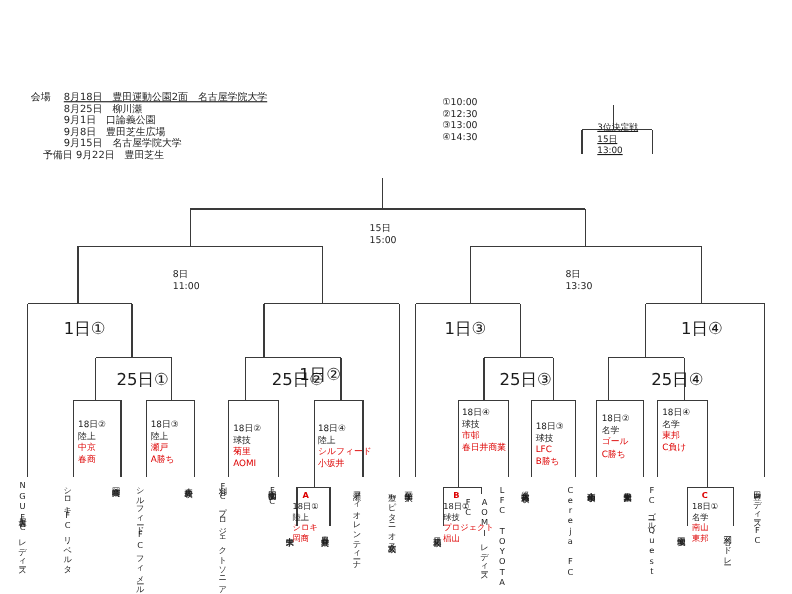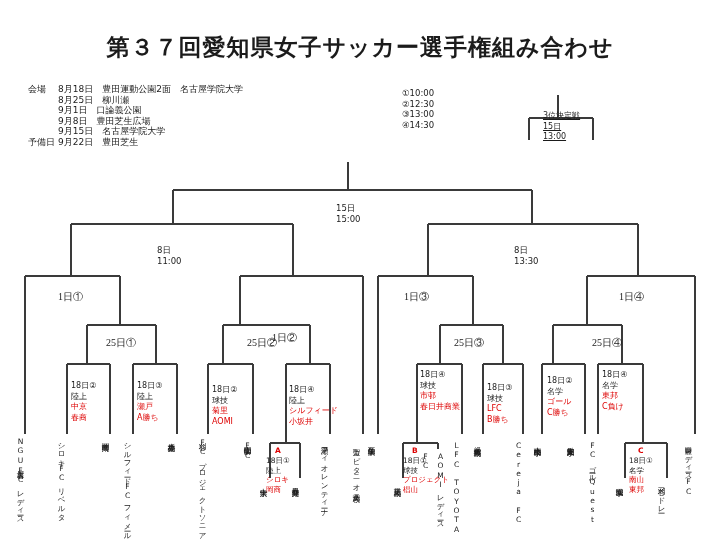--- a/index.html
+++ b/index.html
@@ -3,21 +3,21 @@
 <meta charset="utf-8">
 <style>
   html,body{margin:0;padding:0;background:#888;}
   #page{position:relative;width:720px;height:540px;background:#ffffff;overflow:hidden;
         font-family:"DejaVu Sans",sans-serif;color:#1b1b1b;}
   .abs{position:absolute;white-space:nowrap;}
   #title{width:720px;top:32px;text-align:center;font-size:23px;font-weight:bold;letter-spacing:1px;}
   .venue-row{position:absolute;left:28px;font-size:9px;line-height:10.5px;}
   .venue-label{display:inline-block;width:30px;}
   .legend-line{position:absolute;left:402px;font-size:8.5px;line-height:10.5px;}
-  .round-label{font-size:10px;font-family:Liberation Serif, serif;}
+  .round-label{font-size:15px;}
   .small-label{font-size:8.5px;line-height:11px;}
   .tp{font-size:8px;line-height:10.5px;text-decoration:underline;}
   .match{font-size:8px;line-height:10.5px;}
   .match div{white-space:nowrap;}
   .playin{font-size:7.5px;line-height:9.8px;}
   .playin .tag{padding-left:9px;font-weight:bold;}
   .red{color:#dd0000;}
   .team{position:absolute;width:15px;writing-mode:vertical-rl;text-orientation:upright;
         font-size:7.5px;letter-spacing:0.3px;line-height:15px;}
   svg{position:absolute;left:0;top:0;}
@@ -43,29 +43,28 @@
       M67 364 V434 M110 364 V434 M133 364 V434 M177 364 V434
       M208 364 V434 M253 364 V434 M286 364 V443 M330 364 V434
       M417 364 V443 M462 364 V434 M483 364 V434 M523 364 V434
       M542 364 V434 M585 364 V434 M598 364 V434 M643 364 V443
       M270 443 H300 M270 443 V478 M300 443 V478
       M403 443 H438 M403 443 V478 M438 443 V449
       M625 443 H667 M625 443 V478 M667 443 V478
       M558 95 V118 M529 118 H593 M529 118 V140 M593 118 V140"></path>
   </svg>
 
-  <div id="title" class="abs">第３７回愛知県女子サッカー選手権組み合わせ</div>
 
   <div id="venue-info">
-      <div class="venue-row" style="top:84px;"><span class="venue-label">会場</span><span>8月18日　豊田運動公園2面　名古屋学院大学</span></div>
+      <div class="venue-row" style="top:84px;text-decoration:underline;"><span class="venue-label">会場</span><span>8月18日　豊田運動公園2面　名古屋学院大学</span></div>
       <div class="venue-row" style="top:94.5px;text-align:right;"><span class="venue-label"></span><span>8月25日　柳川瀬</span></div>
       <div class="venue-row" style="top:105px;"><span class="venue-label"></span><span>9月1日　口論義公園</span></div>
       <div class="venue-row" style="top:115.5px;"><span class="venue-label"></span><span>9月8日　豊田芝生広場</span></div>
       <div class="venue-row" style="top:126px;"><span class="venue-label"></span><span>9月15日　名古屋学院大学</span></div>
-      <div class="venue-row" style="top:136.5px;"><span class="venue-label">予備日</span><span>9月22日　豊田芝生</span></div>
+      <div class="venue-row" style="top:136.5px;margin-left:11px;"><span class="venue-label">予備日</span><span>9月22日　豊田芝生</span></div>
     </div>
   <div id="time-legend">
       <div class="legend-line" style="top:88px;text-align:center;">①10:00</div>
       <div class="legend-line" style="top:98.5px;">②12:30</div>
       <div class="legend-line" style="top:109px;">③13:00</div>
       <div class="legend-line" style="top:119.5px;">④14:30</div>
     </div>
 
   <div class="abs tp" style="left:543px;top:111px;">
     <div>3位決定戦</div>

